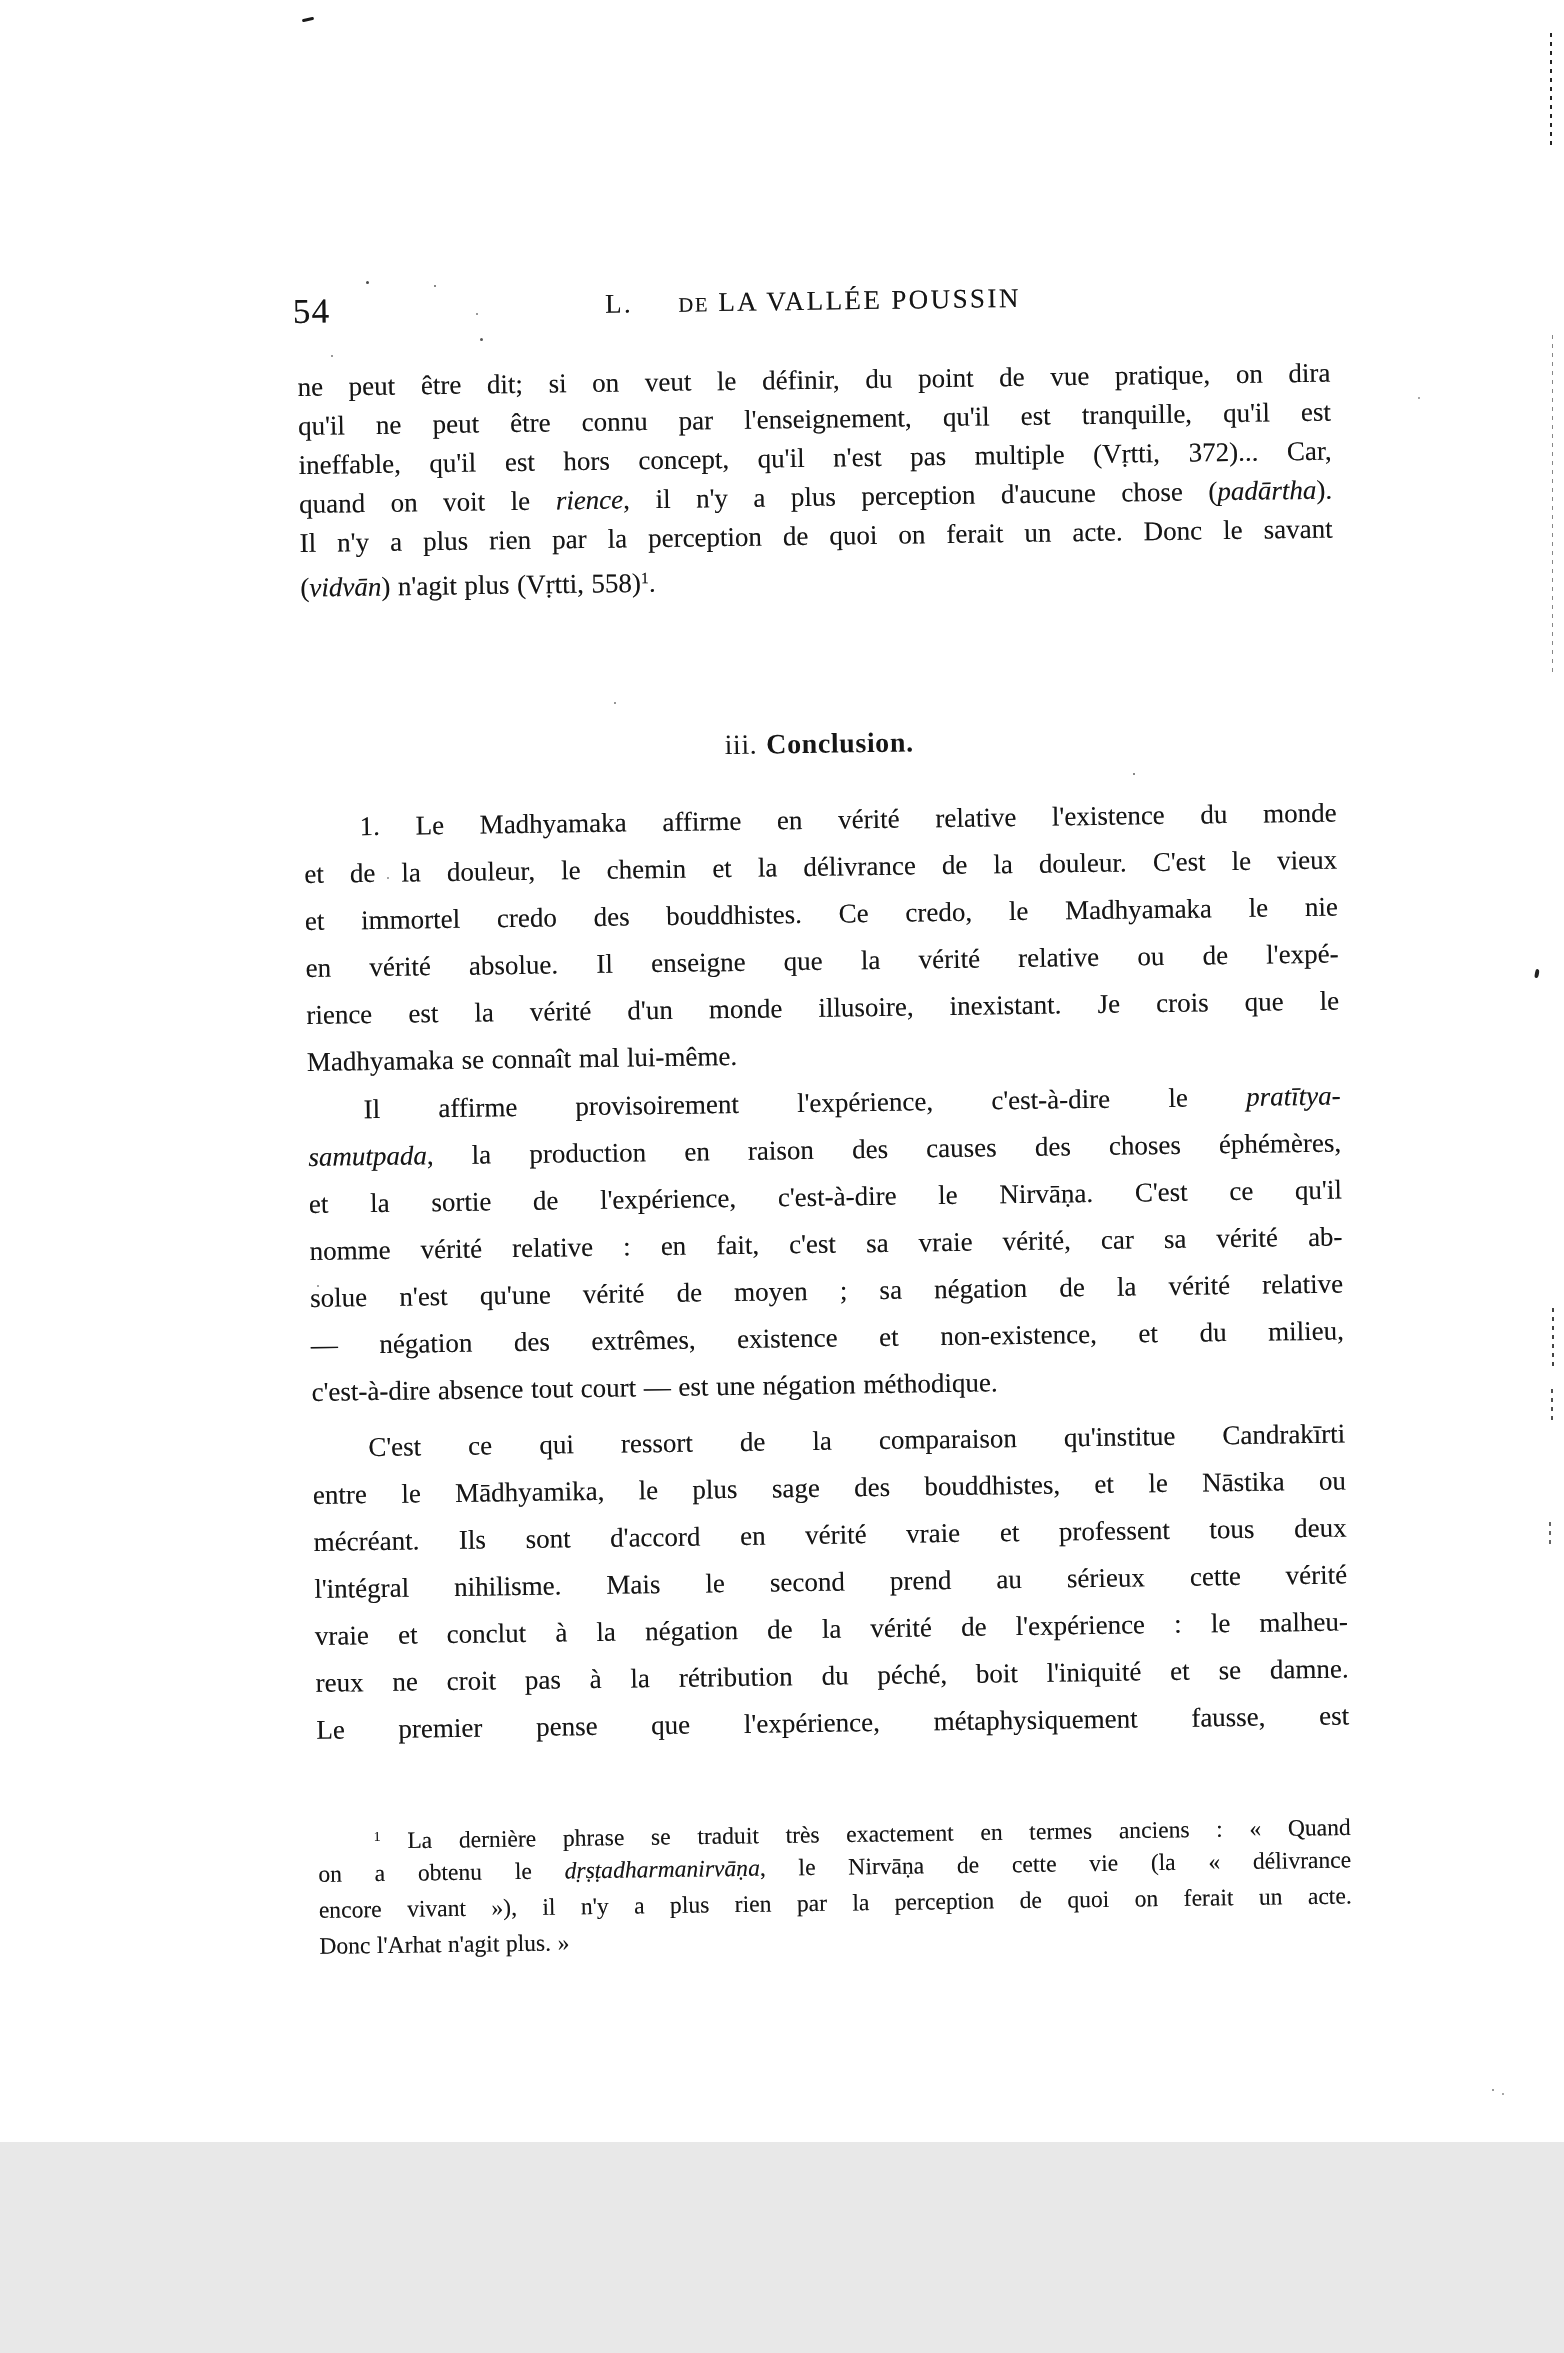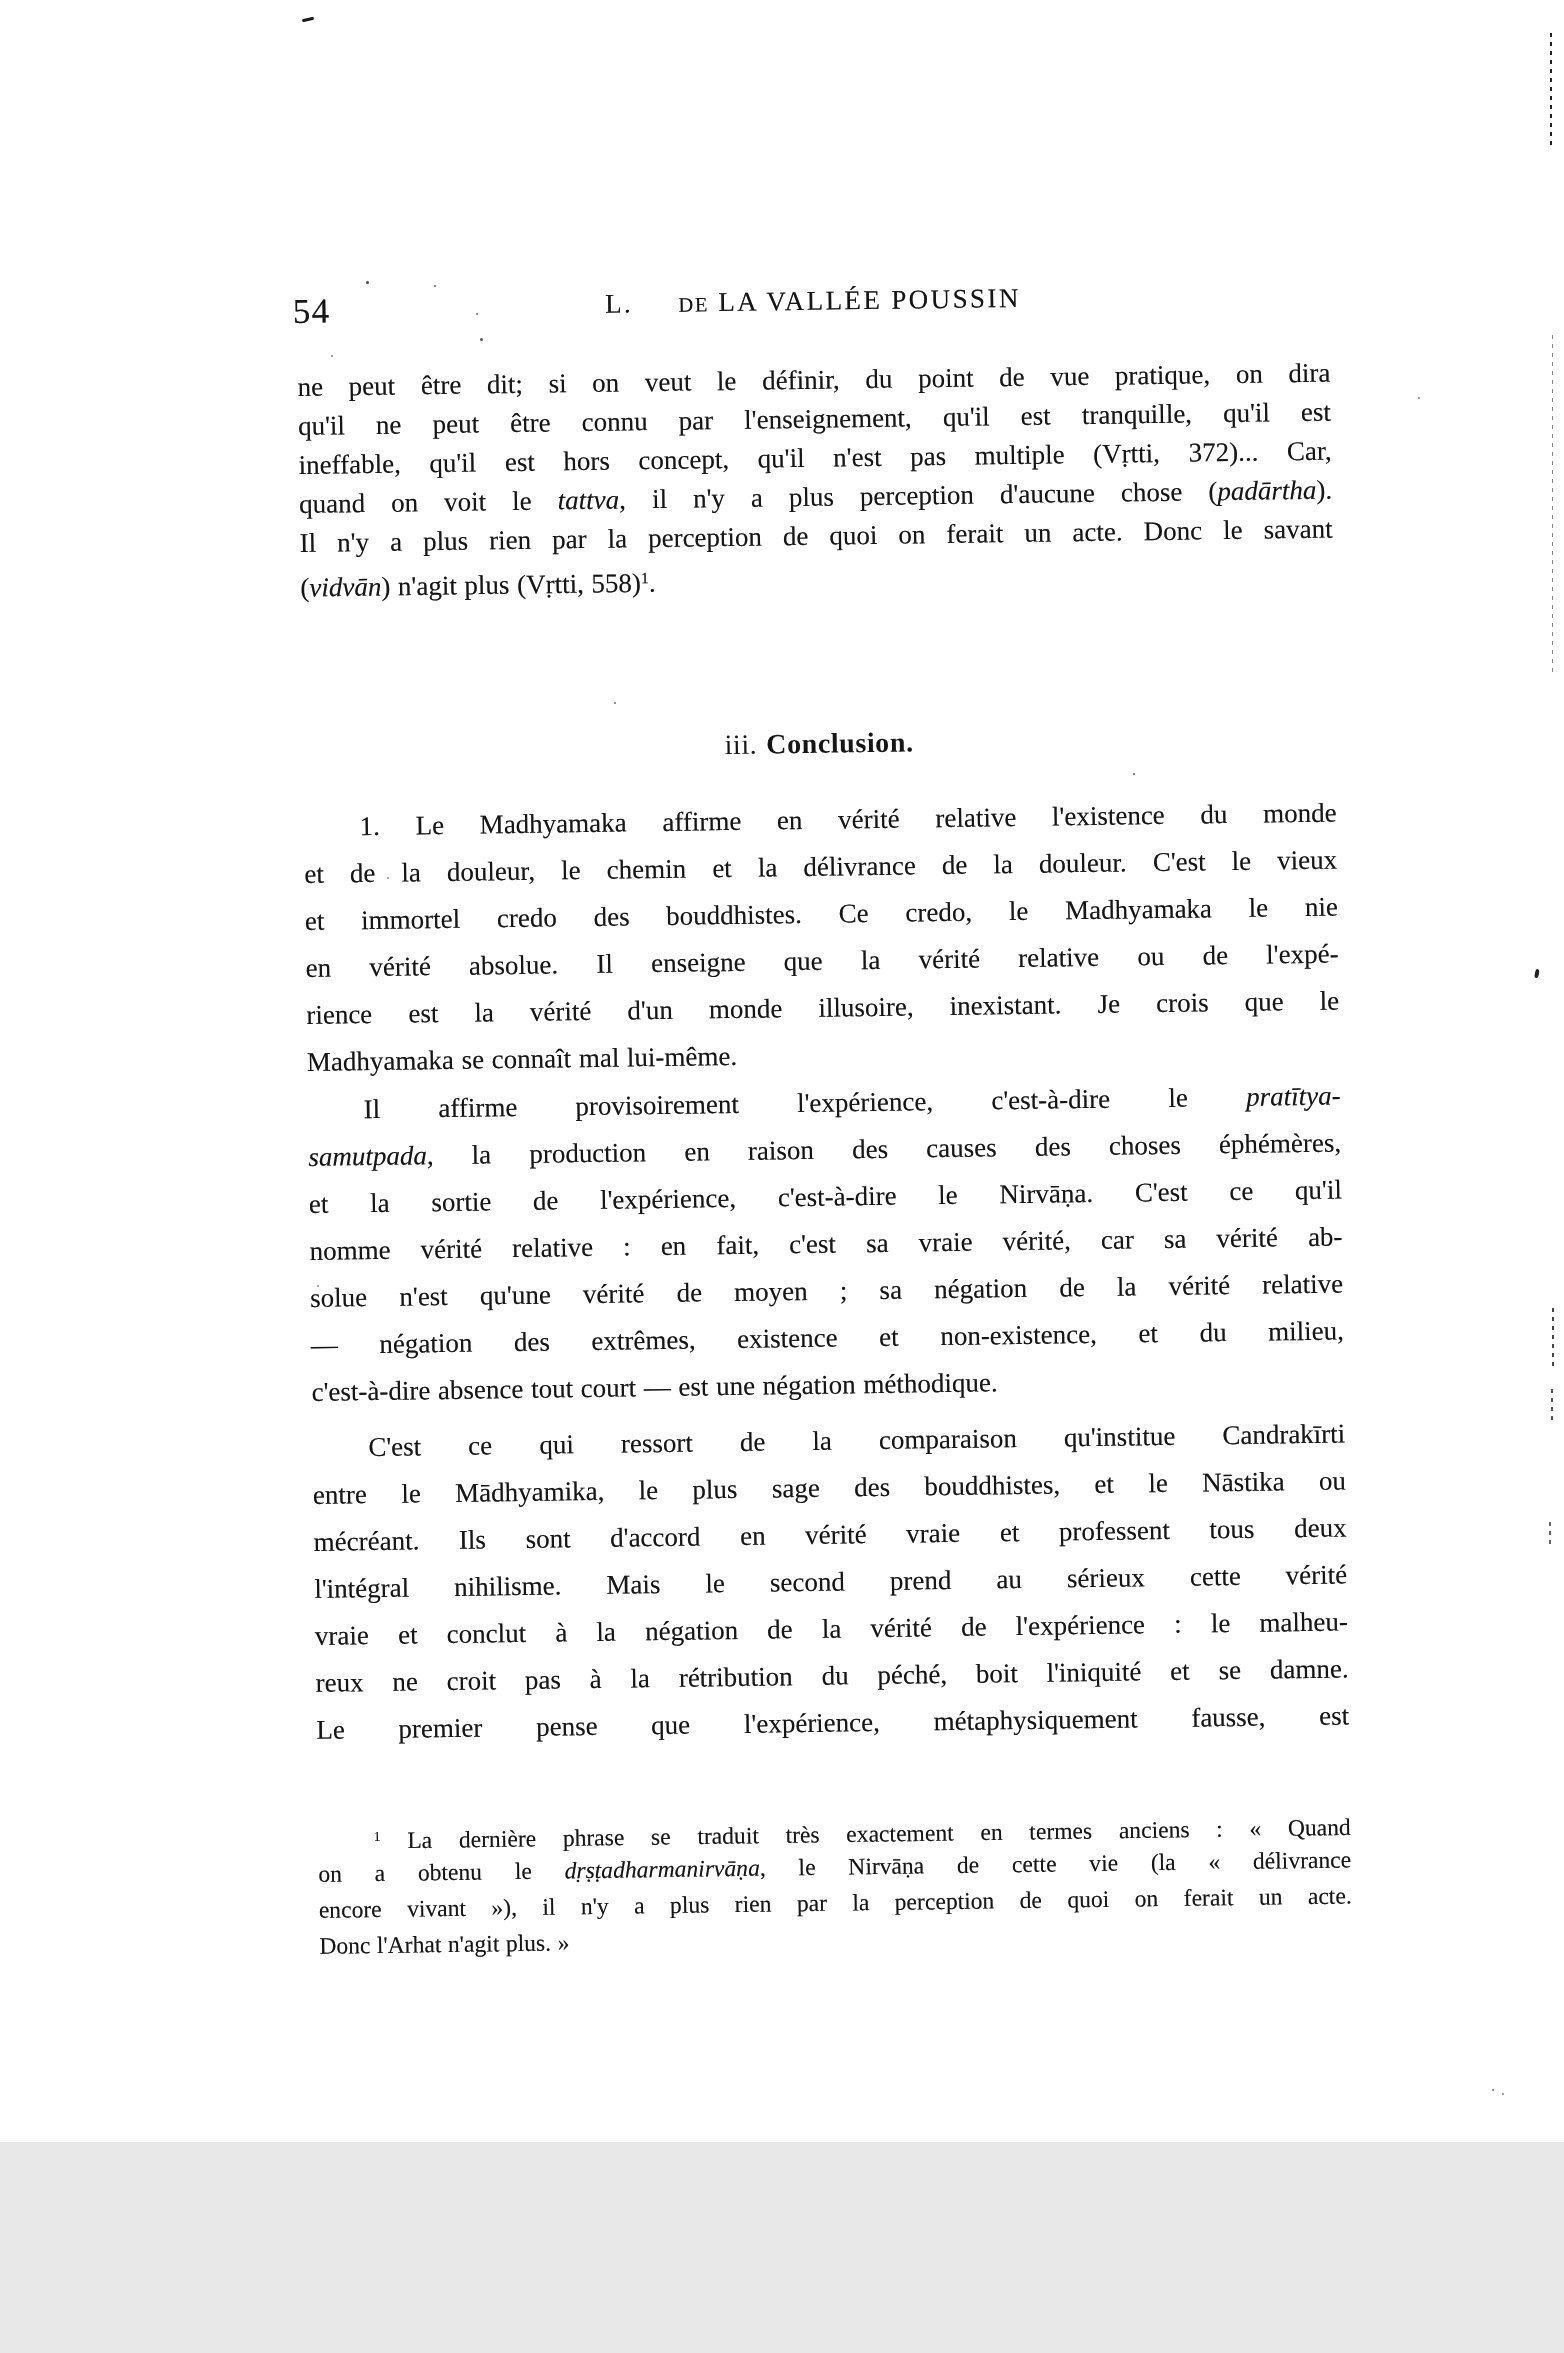--- a/index.html
+++ b/index.html
@@ -63,21 +63,21 @@
   <div class="content">
 
     <div class="pageno">54</div>
 
     <div class="running-header"><span>L.</span> <span class="sc">de</span> <span>LA VALLÉE POUSSIN</span></div>
 
     <div id="intro" class="block">
         <div class="tline just"><span>ne peut être dit; si on veut le définir, du point de vue pratique, on dira</span></div>
         <div class="tline just"><span>qu'il ne peut être connu par l'enseignement, qu'il est tranquille, qu'il est</span></div>
         <div class="tline just"><span>ineffable, qu'il est hors concept, qu'il n'est pas multiple (Vṛtti, 372)... Car,</span></div>
-        <div class="tline just"><span>quand on voit le </span><span class="it">tattva</span><span>, il n'y a plus perception d'aucune chose (</span><span class="it">padārtha</span><span>).</span></div>
+        <div class="tline just"><span>quand on voit le </span><span class="it">rience</span><span>, il n'y a plus perception d'aucune chose (</span><span class="it">padārtha</span><span>).</span></div>
         <div class="tline just"><span>Il n'y a plus rien par la perception de quoi on ferait un acte. Donc le savant</span></div>
         <div class="tline"><span>(</span><span class="it">vidvān</span><span>) n'agit plus (Vṛtti, 558)</span><span class="sup">1</span><span>.</span></div>
       </div>
 
     <div id="heading" class="block"><span>iii.</span><span class="bold">Conclusion.</span></div>
 
     <div id="p1" class="block">
         <div class="tline just ind"><span>1. Le Madhyamaka affirme en vérité relative l'existence du monde</span></div>
         <div class="tline just"><span>et de la douleur, le chemin et la délivrance de la douleur. C'est le vieux</span></div>
         <div class="tline just"><span>et immortel credo des bouddhistes. Ce credo, le Madhyamaka le nie</span></div>

